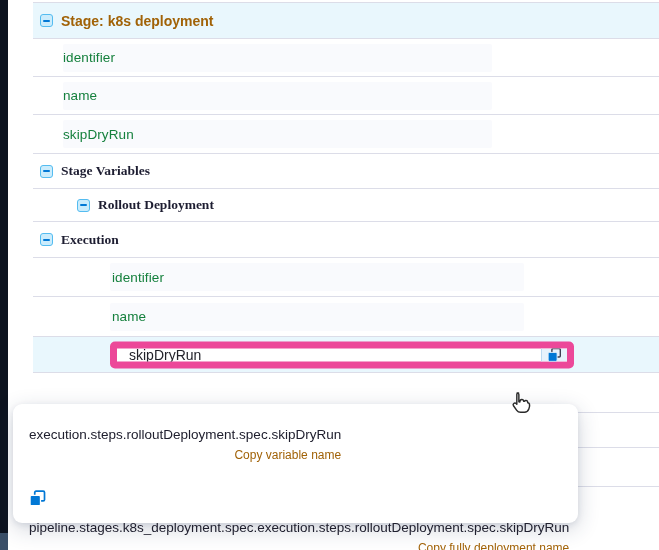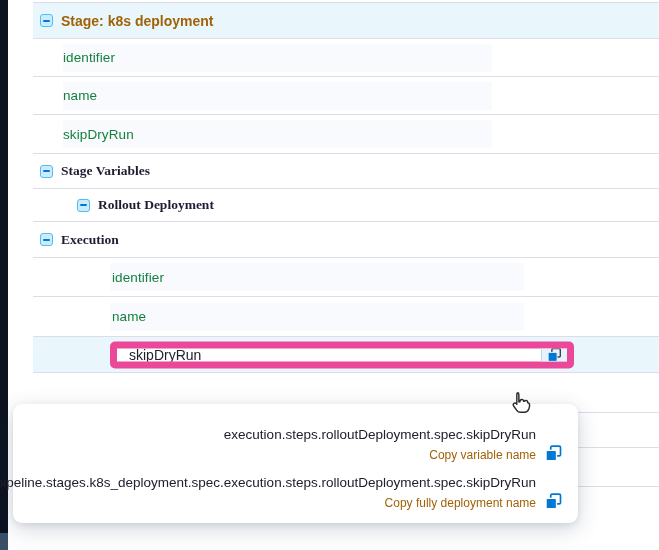--- a/index.html
+++ b/index.html
@@ -44,21 +44,21 @@
                font-family:"Liberation Sans", sans-serif; font-size:14px; color:#22222a; padding:0 0 0 12px; }
   .copy-btn { width:26px; height:100%; background:#e7f2fc; border:none; border-left:1px solid #bcd9f2;
               display:flex; align-items:center; justify-content:center; cursor:pointer; padding:0; }
 
   .copy-ic { display:inline-flex; }
 
   
   .popover { position:absolute; left:13px; top:404px; width:565px; height:119px; background:#ffffff;
              border-radius:9px; box-shadow:0 6px 22px rgba(34,48,86,0.20), 0 2px 6px rgba(34,48,86,0.10);
              padding:22px 16px 0 16px; }
-  .pop-item { display:flex; justify-content:flex-end; align-items:flex-end; gap:9px; cursor:pointer; }
+  .pop-item { display:flex; justify-content:flex-end; align-items:flex-start; gap:26px; cursor:pointer;flex-direction:column; }
   .pop-item + .pop-item { margin-top:12px; }
   .pop-texts { display:flex; flex-direction:column; align-items:flex-end; }
   .pop-path { font-size:13.5px; color:#20202f; line-height:17px; white-space:nowrap; }
   .pop-action { font-size:12px; color:#a16207; line-height:14px; margin-top:5px; }
   .pop-item .copy-ic { margin-top:2px; }
 
   .cursor { position:absolute; left:506px; top:389px; width:29px; height:29px; pointer-events:none; }
 </style>
 </head>
 <body>

